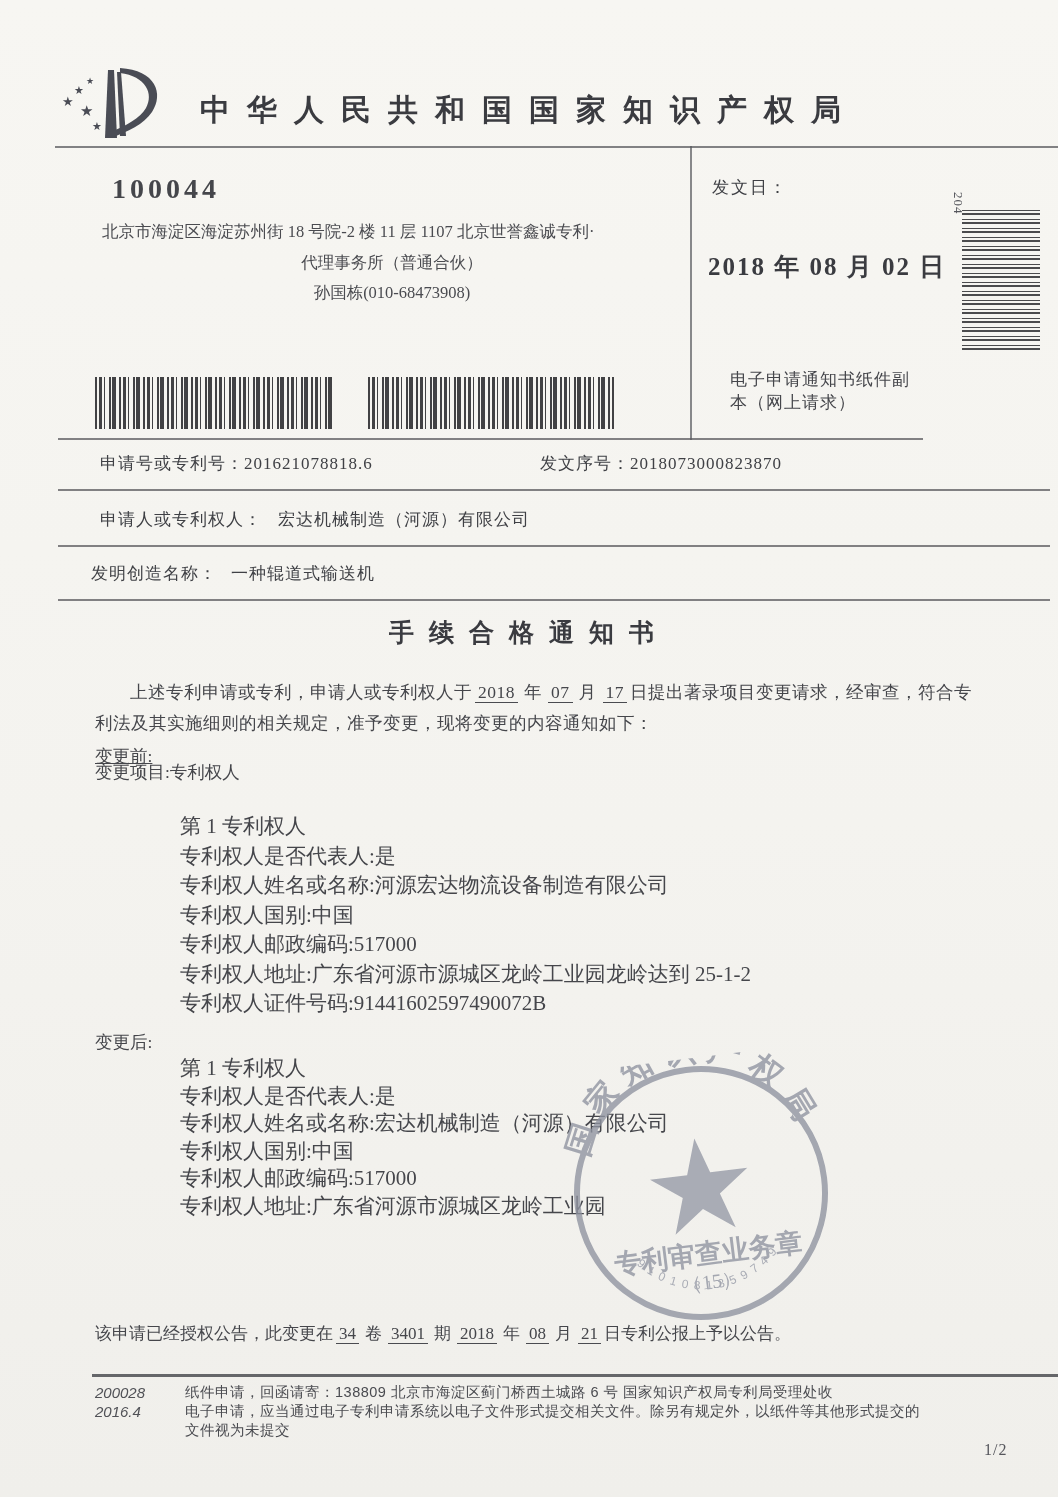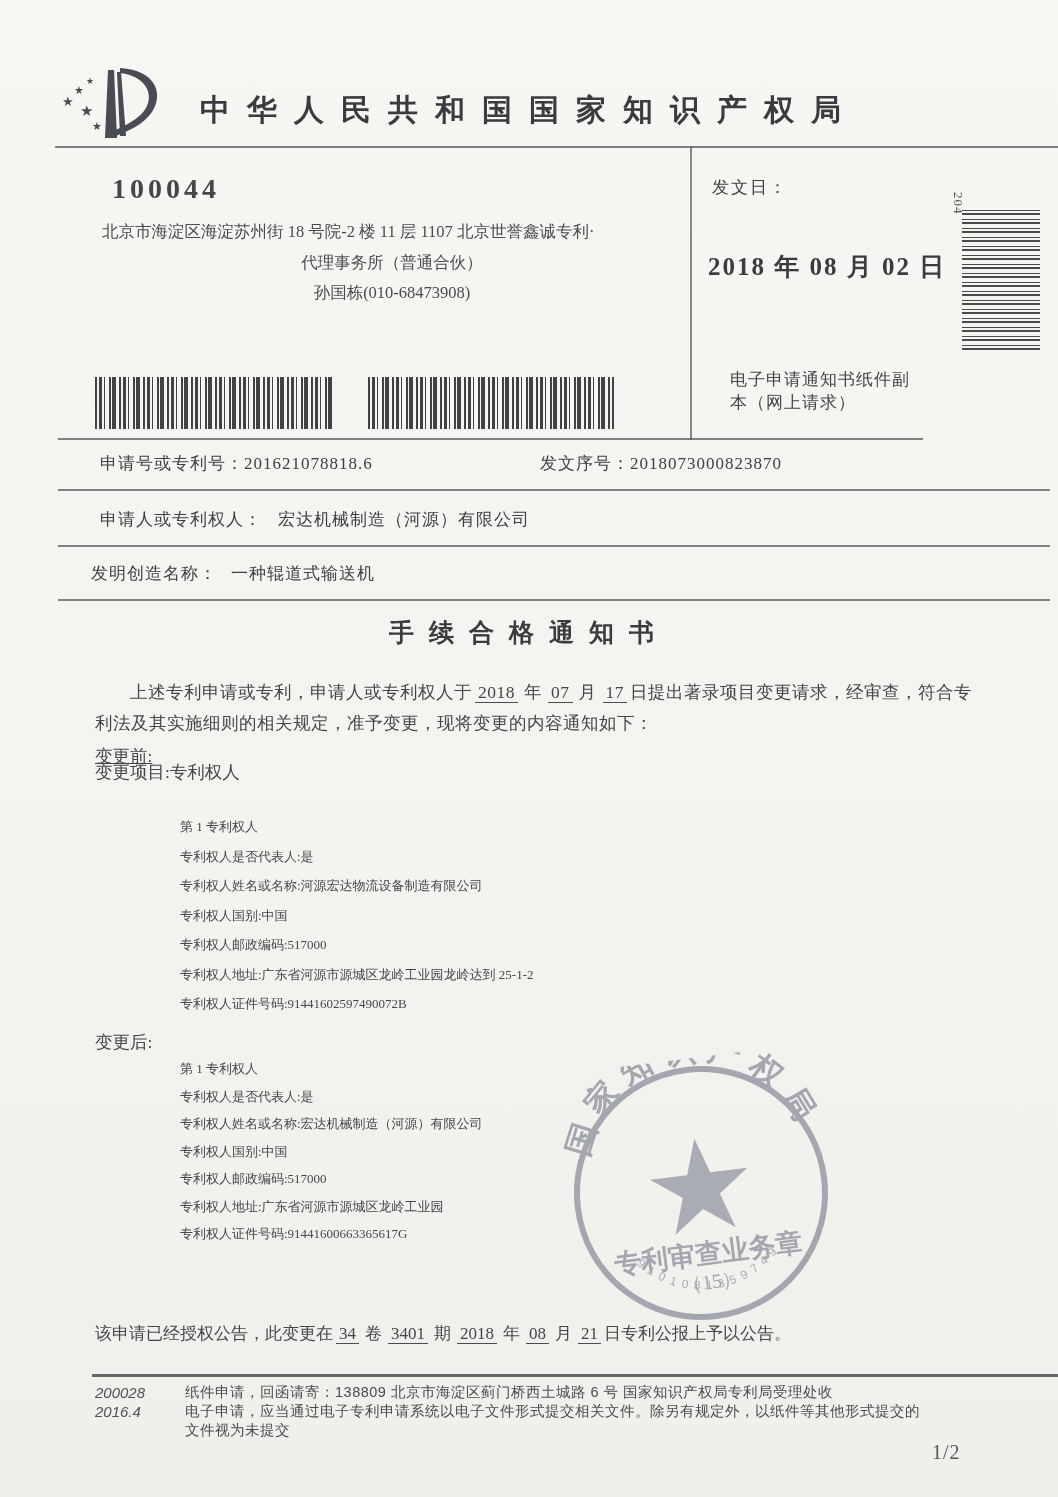--- a/index.html
+++ b/index.html
@@ -66,33 +66,33 @@
   .body-line{left:95px;width:880px;font-size:17.5px;color:#45464b;letter-spacing:.5px;white-space:nowrap;}
   .p1{top:680px;text-indent:2em;}
   .p2{top:711px;}
   .u{border-bottom:1.5px solid #4a4b50;padding:0 3px;margin:0 3px;}
   .unit{margin:0 3px;}
 
   .chg{left:95px;font-size:17.5px;color:#45464b;}
   .chg-item{top:760px;}
   .chg-before{top:744px;text-decoration:underline;}
   .chg-after{top:1030px;}
-  .list{left:180px;font-size:13px;color:#45464b;}
+  .list{left:180px;font-size:21px;color:#45464b;}
   .list div{white-space:nowrap;}
   .before-list{top:812px;line-height:29.5px;}
   .after-list{top:1055px;line-height:27.5px;}
 
   .seal{top:1058px;left:566px;width:270px;height:270px;transform:rotate(-7deg);opacity:.78;}
 
   .pub-line{top:1322px;left:95px;width:900px;font-size:17px;color:#45464b;white-space:nowrap;}
 
   .footer-rule{top:1374px;left:92px;width:966px;height:2.5px;background:#4c4d52;opacity:.85;}
   .footer-codes{top:1383px;left:95px;font-size:15px;line-height:19px;color:#515257;font-family:"Liberation Sans","DejaVu Sans",sans-serif;font-style:italic;}
   .footer-text{top:1383px;left:185px;width:800px;font-size:14.5px;line-height:19px;color:#4a4b50;font-family:"Liberation Sans","DejaVu Sans",sans-serif;letter-spacing:.5px;}
-  .page-num{top:1441px;left:932px;font-size:20px;color:#55565c;letter-spacing:1px;text-align:right;}
+  .page-num{top:1441px;left:984px;font-size:16px;color:#55565c;letter-spacing:1px;text-align:right;}
 </style>
 </head>
 <body>
 
 <div class="page">
 
   <svg class="abs" style="top:60px;left:60px;" width="104" height="92" viewBox="0 0 104 92">
     <g fill="#4a4c55" stroke="none">
       <text x="2" y="46" font-size="13" fill="#4a4c55">★</text>
       <text x="14" y="34" font-size="11" fill="#4a4c55">★</text>
@@ -164,21 +164,20 @@
   </div>
 
   <div class="abs chg chg-after">变更后:</div>
   <div class="abs list after-list">
     <div>第 1 专利权人</div>
     <div>专利权人是否代表人:是</div>
     <div>专利权人姓名或名称:宏达机械制造（河源）有限公司</div>
     <div>专利权人国别:中国</div>
     <div>专利权人邮政编码:517000</div>
     <div>专利权人地址:广东省河源市源城区龙岭工业园</div>
-    <div>专利权人证件号码:91441600663365617G</div>
   </div>
 
   <svg class="abs seal" viewBox="0 0 270 270">
     <defs>
       <path id="arcTop" d="M 28,138 A 110,110 0 1 1 242,138" fill="none"></path>
       <path id="arcBottom" d="M 48,176 A 96,96 0 0 0 222,176" fill="none"></path>
     </defs>
     <circle cx="135" cy="135" r="124" fill="none" stroke="#8f93a0" stroke-width="6"></circle>
     <polygon points="135,80 146.6,115.6 184,115.6 153.7,137.7 165.3,173.3 135,151.2 104.7,173.3 116.3,137.7 86,115.6 123.4,115.6" fill="#9599a6"></polygon>
     <text font-size="32" font-weight="bold" fill="#8f93a0" letter-spacing="10" font-family="Liberation Serif, DejaVu Serif, serif">

